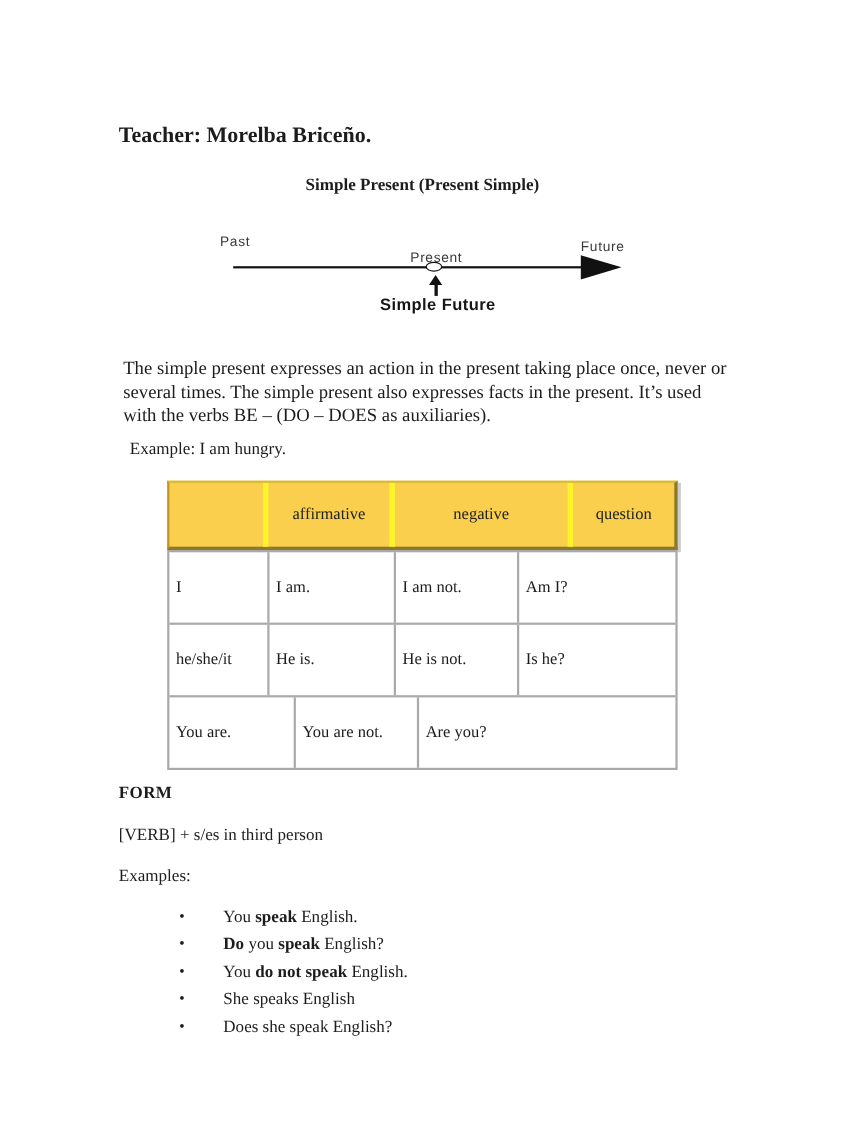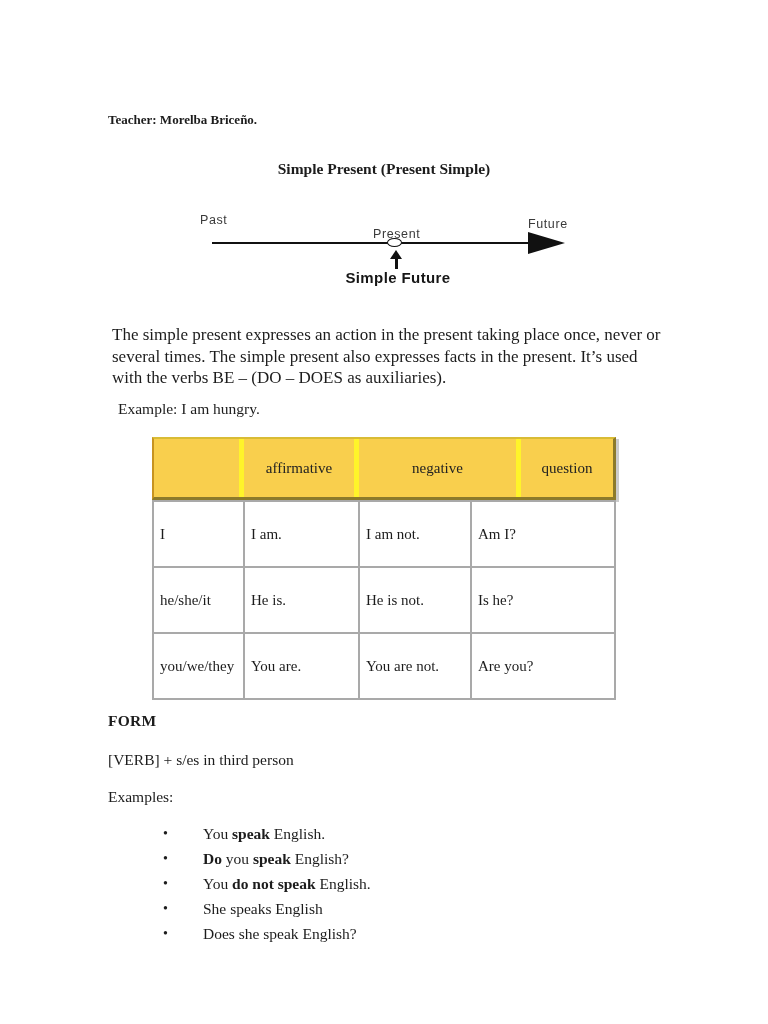--- a/index.html
+++ b/index.html
@@ -13,21 +13,21 @@
     background: #ffffff;
     font-family: "Liberation Serif", serif;
     color: var(--text, #1c1c1c);
     overflow: hidden;
   }
   .abs { position: absolute; margin: 0; }
 
   
   .teacher {
     left: 108px; top: 112px;
-    font-size: 13px; font-weight: bold;
+    font-size: 20px; font-weight: bold;
   }
   .title {
     left: 0; right: 0; top: 160px;
     text-align: center;
     font-size: 15.5px; font-weight: bold;
   }
   .para {
     left: 112px; top: 324px; width: 558px;
     font-size: 17px; line-height: 21.7px;
   }
@@ -187,21 +187,20 @@
           <div class="td td-2">I am not.</div>
           <div class="td td-3">Am I?</div>
         </div>
         <div class="tr">
           <div class="td td-0">he/she/it</div>
           <div class="td td-1">He is.</div>
           <div class="td td-2">He is not.</div>
           <div class="td td-3">Is he?</div>
         </div>
         <div class="tr">
-          <div class="td td-0">you/we/they</div>
           <div class="td td-1">You are.</div>
           <div class="td td-2">You are not.</div>
           <div class="td td-3">Are you?</div>
         </div>
       </div>
   </div>
 
   <p class="abs form-head">FORM</p>
 
   <p class="abs form-rule">[VERB] + s/es in third person</p>

